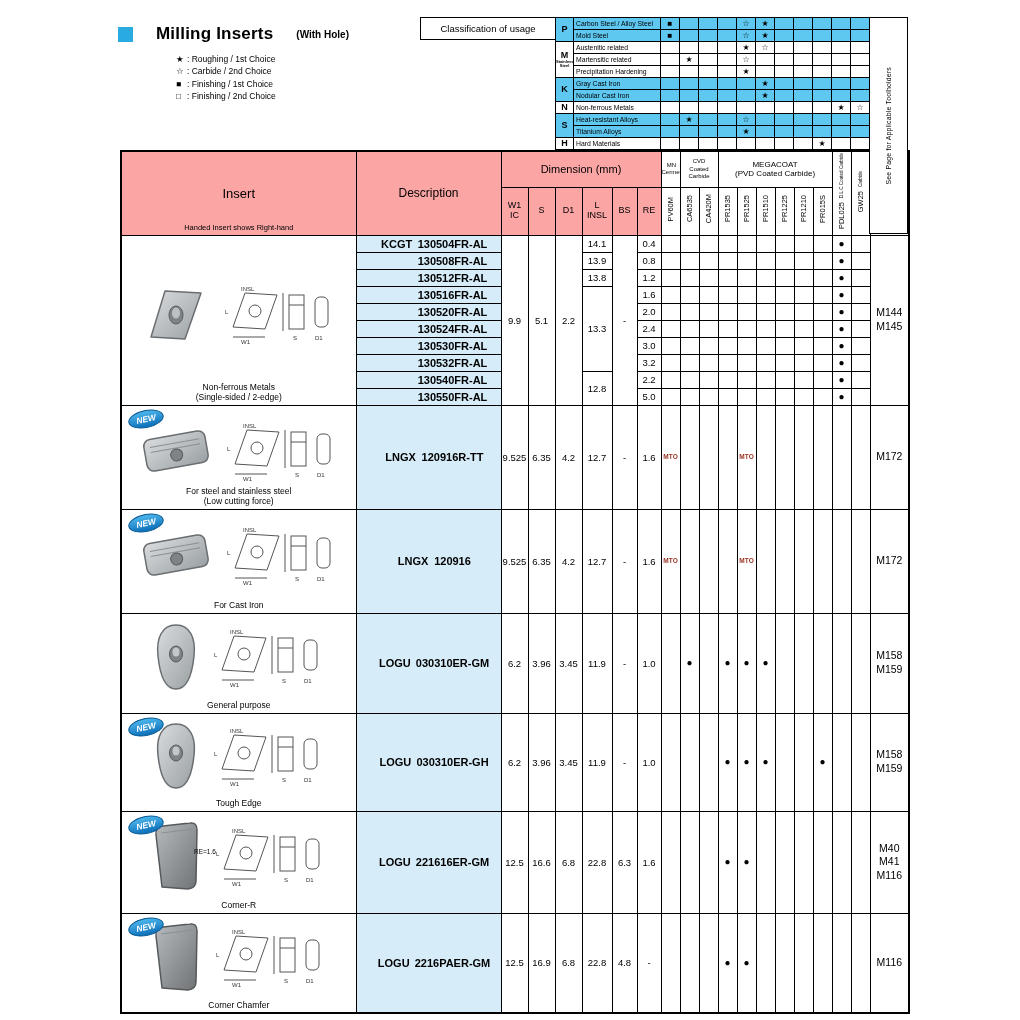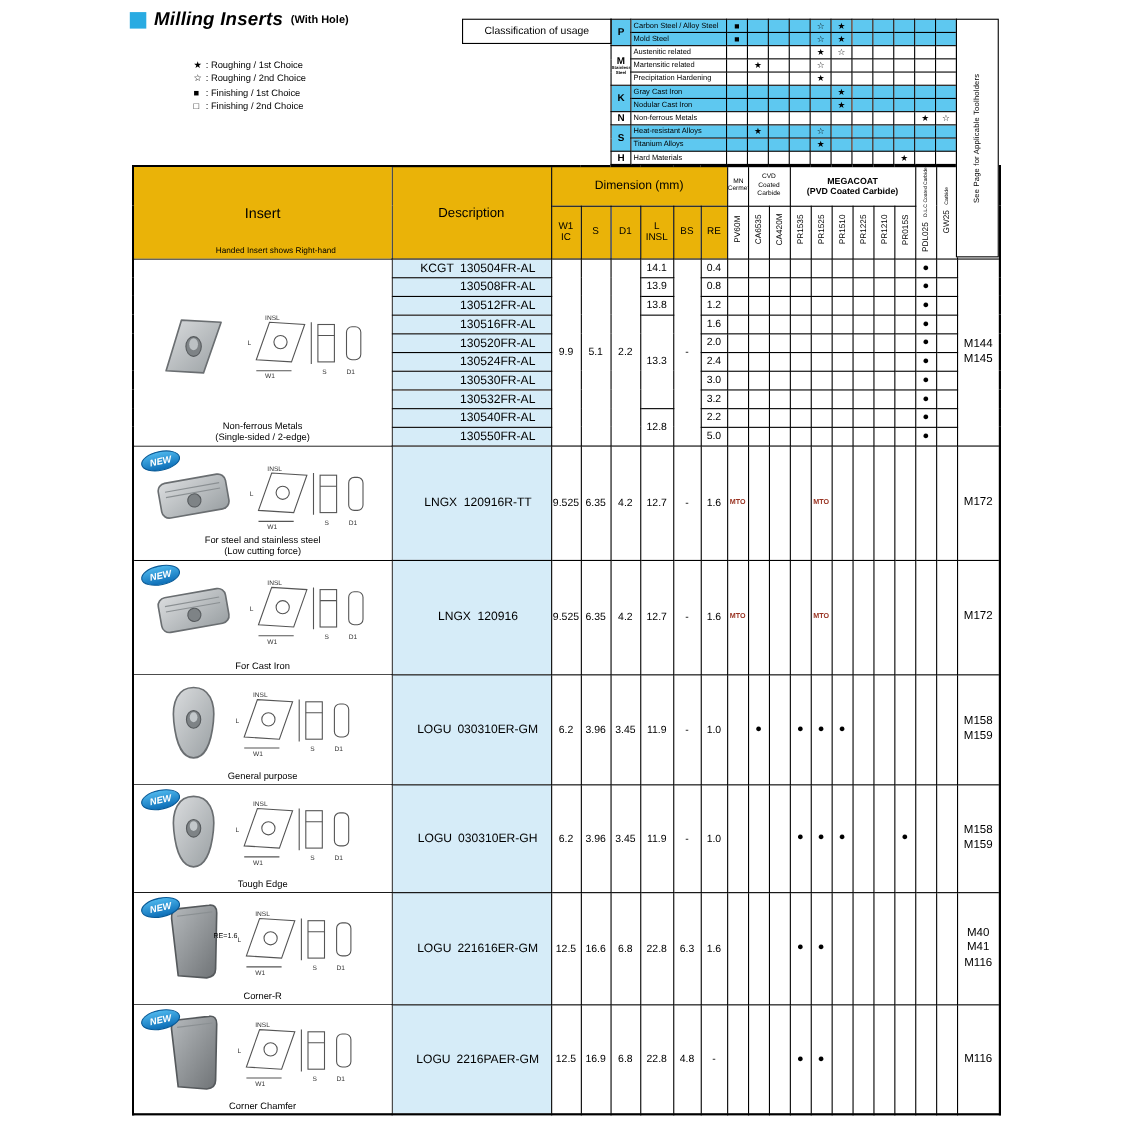--- a/index.html
+++ b/index.html
@@ -2,21 +2,21 @@
 <html><head>
 <meta charset="utf-8">
 <style>
   html,body{margin:0;padding:0;background:#fff;}
   body{width:1020px;height:1020px;position:relative;font-family:"Liberation Sans",sans-serif;color:#000;}
   #canvas{position:absolute;inset:0;background:#fff;overflow:hidden;}
 
   
   #title{position:absolute;left:118px;top:8px;display:flex;align-items:center;gap:7px;}
   .tsq{width:15px;height:15px;background:#29abe2;display:inline-block;}
-  #title h1{font-size:17px;margin:0;font-weight:bold;letter-spacing:.2px;font-style:italic;}
+  #title h1{font-size:17px;margin:16px;font-weight:bold;letter-spacing:.2px;}
   .tsub{font-size:10px;font-weight:bold;margin-top:1px;}
 
   
   #legend{position:absolute;left:176px;top:53px;font-size:8.5px;line-height:1.45;}
   #legend .sym{display:inline-block;width:11px;}
 
   
   #usage{position:absolute;left:420px;top:17px;width:136px;height:23px;border:1px solid #000;
          display:flex;align-items:center;justify-content:center;font-size:9.5px;box-sizing:border-box;background:#fff;}
   #cls{position:absolute;left:555px;top:17px;border-collapse:collapse;table-layout:fixed;width:314px;}
@@ -31,38 +31,38 @@
   #seepage{position:absolute;left:869px;top:17px;width:39px;height:217px;background:#fff;border:1px solid #000;
            box-sizing:border-box;display:flex;align-items:center;justify-content:center;z-index:4;}
   .vtext{writing-mode:vertical-rl;transform:rotate(180deg);display:inline-block;}
   #seepage .vtext{font-size:6.9px;letter-spacing:.2px;}
 
   
   #main{position:absolute;left:120px;top:150px;width:788px;border-collapse:collapse;table-layout:fixed;border:2px solid #000;}
   #main td{border:1px solid #000;padding:0;text-align:center;vertical-align:middle;overflow:hidden;}
   #main tbody tr{height:17px;}
   .hr1{height:36px;}.hr2{height:48px;}
-  .hIns,.hDesc,.hDim,.hDimSub{background:#eab308;}
+  .hIns,.hDesc,.hDim,.hDimSub{background:#fca5a5;}
   .hIns{position:relative;}
   .hInsMain{font-size:13px;}
-  .hInsNote{position:absolute;bottom:3px;left:0;width:100%;font-size:7.5px;padding-left:12px;}
+  .hInsNote{position:absolute;bottom:3px;left:0;width:100%;font-size:7.5px;}
   .hDesc{font-size:12px;margin-left:48px;}
   .hDim{font-size:11px;}
   .hDimSub{font-size:9px;line-height:1.1;}
   .pre{white-space:pre-line;display:inline-block;}
   .hGrp{font-size:6px;line-height:1.2;background:#fff;}
-  .hMega{font-size:8px;font-weight:bold;}
+  .hMega{font-size:8px;font-weight:normal;}
   .vname{background:#fff;}
   .vname .vtext{font-size:7.5px;}
   .hV{background:#fff;}
   .hV .vsm{font-size:4.6px;}
   .hV .vnm{font-size:7.5px;font-weight:normal;}
   .hSee{background:#fff;}
 
-  .desc{background:#d6ecf8;text-align:left;font-weight:normal;font-size:11px;white-space:nowrap;}
+  .desc{background:#d6ecf8;text-align:left;font-weight:bold;font-size:11px;white-space:nowrap;}
   .brand{display:inline-block;width:42px;padding-left:6px;}
   .dim{font-size:9.5px;}
   .gc{border-top:0 solid #000;border-bottom:0 solid #000;font-size:10px;line-height:1;}
   .gc.mto{font-size:6.5px;font-weight:bold;color:#993322;}
   tr.bt-row td{border-top:2px solid #000;}
   .pages{font-weight:normal;font-size:10.5px;line-height:1.3;}
 
   .insert{background:#fff;position:relative;}
   .ins-flex{display:flex;align-items:center;justify-content:center;gap:10px;height:100%;box-sizing:border-box;padding:4px 4px 16px 4px;}
   .caption{position:absolute;bottom:2px;left:0;right:0;font-size:8.5px;line-height:1.2;text-align:center;}
@@ -78,21 +78,21 @@
 <div id="canvas">
 
   <div id="title">
     <span class="tsq"></span>
     <h1>Milling Inserts</h1>
     <span class="tsub">(With Hole)</span>
   </div>
 
   <div id="legend">
       <div class="lrow"><span class="sym">★</span><span class="ltxt">: Roughing / 1st Choice</span></div>
-      <div class="lrow"><span class="sym">☆</span><span class="ltxt">: Roughing / 2nd Choice</span></div>
+      <div class="lrow"><span class="sym">☆</span><span class="ltxt">: Carbide / 2nd Choice</span></div>
       <div class="lrow"><span class="sym">■</span><span class="ltxt">: Finishing / 1st Choice</span></div>
       <div class="lrow"><span class="sym">□</span><span class="ltxt">: Finishing / 2nd Choice</span></div>
     </div>
 
   <div id="usage">Classification of usage</div>
 
   <table id="cls">
     <colgroup>
       <col style="width:18px">
         <col style="width:87px">

